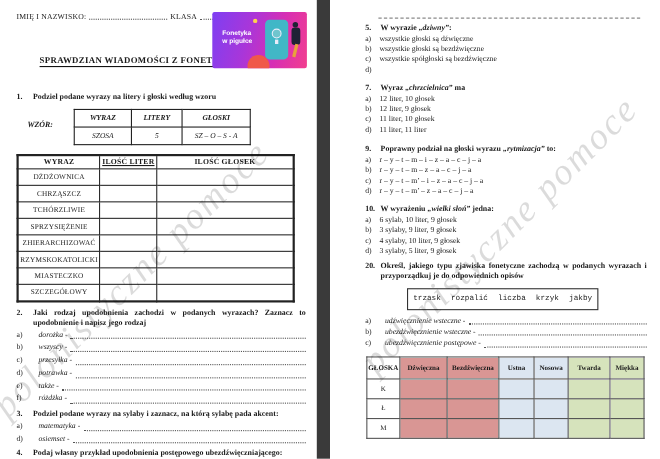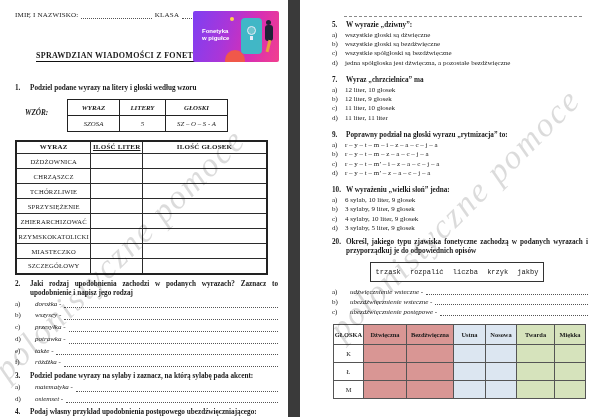--- a/index.html
+++ b/index.html
@@ -11,21 +11,21 @@
   .page2 { left:300px; width:300px; padding:12px 10px 4px 32px; }
   .seam { position:absolute; top:0; left:288px; width:12px; height:417px; background:var(--seam,#3a3a3a); }
 
   .watermark { position:absolute; white-space:nowrap; pointer-events:none;
     font:italic 34px "Liberation Serif",serif; color:rgba(0,0,0,0.14);
     transform:rotate(-45deg); letter-spacing:2px; z-index:4; }
   .wm1 { left:-50px; top:235px; }
   .wm2 { left:-15px; top:195px; }
 
   
-  .nameline { display:flex; align-items:flex-end; width:205px; font-size:7px; letter-spacing:0.2px; }
+  .nameline { display:flex; align-items:center; width:205px; font-size:7px; letter-spacing:0.2px; }
   .nameline .lbl { white-space:nowrap; }
   .dotfill { border-bottom:1px dotted #555; height:6px; }
   .f1 { width:78px; margin:0 3px; }
   .f2 { width:42px; margin-left:3px; }
 
   .card { position:absolute; top:11px; right:9px; width:86px; height:51px; border-radius:2px;
     background:linear-gradient(105deg,#7e3ff2 0%,#a936d9 38%,#d72fb4 68%,#f23f8e 100%);
     overflow:hidden; z-index:6; }
   .card-title { position:absolute; left:9px; top:17px; color:#fff; font-family:"Liberation Sans",sans-serif;
     font-size:6px; line-height:7px; font-weight:bold; }
@@ -67,21 +67,21 @@
   .item .iword { white-space:nowrap;font-style:italic; }
   .item .dotfill { flex:1; margin:0 2px 2px 3px; }
   .p2 .item .ilbl { width:18px; }
   .p2 .item { line-height:10.4px; }
 
   
   .dashline { border-top:1px dashed #8a8a8a; margin:4px 8px 4px 12px; height:0; }
   .opt { display:flex; font-size:7px; line-height:9.4px; }
   .opt .olbl { width:13px; flex:none; }
   .qblock { margin-top:3px; }
-  .quoted { }
+  .quoted { font-style:italic; }
   .underl { text-decoration:underline; }
 
   .wordbox { margin:5px 0 5px 38px; width:174px; height:20px; border:1px solid #333;
     display:flex; align-items:center; justify-content:space-around; font-size:7px;font-family:Liberation Mono, monospace; }
 
   .cls-table { margin:6px 0 0 1px; table-layout:fixed; }
   .cls-table td { border:1px solid #555; text-align:center; font-size:6.4px; height:18px; overflow:hidden; }
   .cls-table .hd { font-weight:bold; height:20px; }
   .c-pink { background:var(--pink,#d99694); }
   .c-blue { background:var(--blue,#dce6f1); }
@@ -269,21 +269,20 @@
     <div class="opt">
         <span class="olbl">b)</span>
         <span>wszystkie głoski są bezdźwięczne</span>
       </div>
     <div class="opt">
         <span class="olbl">c)</span>
         <span>wszystkie spółgłoski są bezdźwięczne</span>
       </div>
     <div class="opt">
         <span class="olbl">d)</span>
-        <span>jedna spółgłoska jest dźwięczna, a pozostałe bezdźwięczne</span>
       </div>
   </div>
 
   <div class="qblock">
     <div class="qhead">
       <span class="qnum">7.</span>
       <span class="qtext"><span>Wyraz </span><span class="quoted">„chrzcielnica”</span><span> ma</span></span>
     </div>
     <div class="opt">
         <span class="olbl">a)</span>

